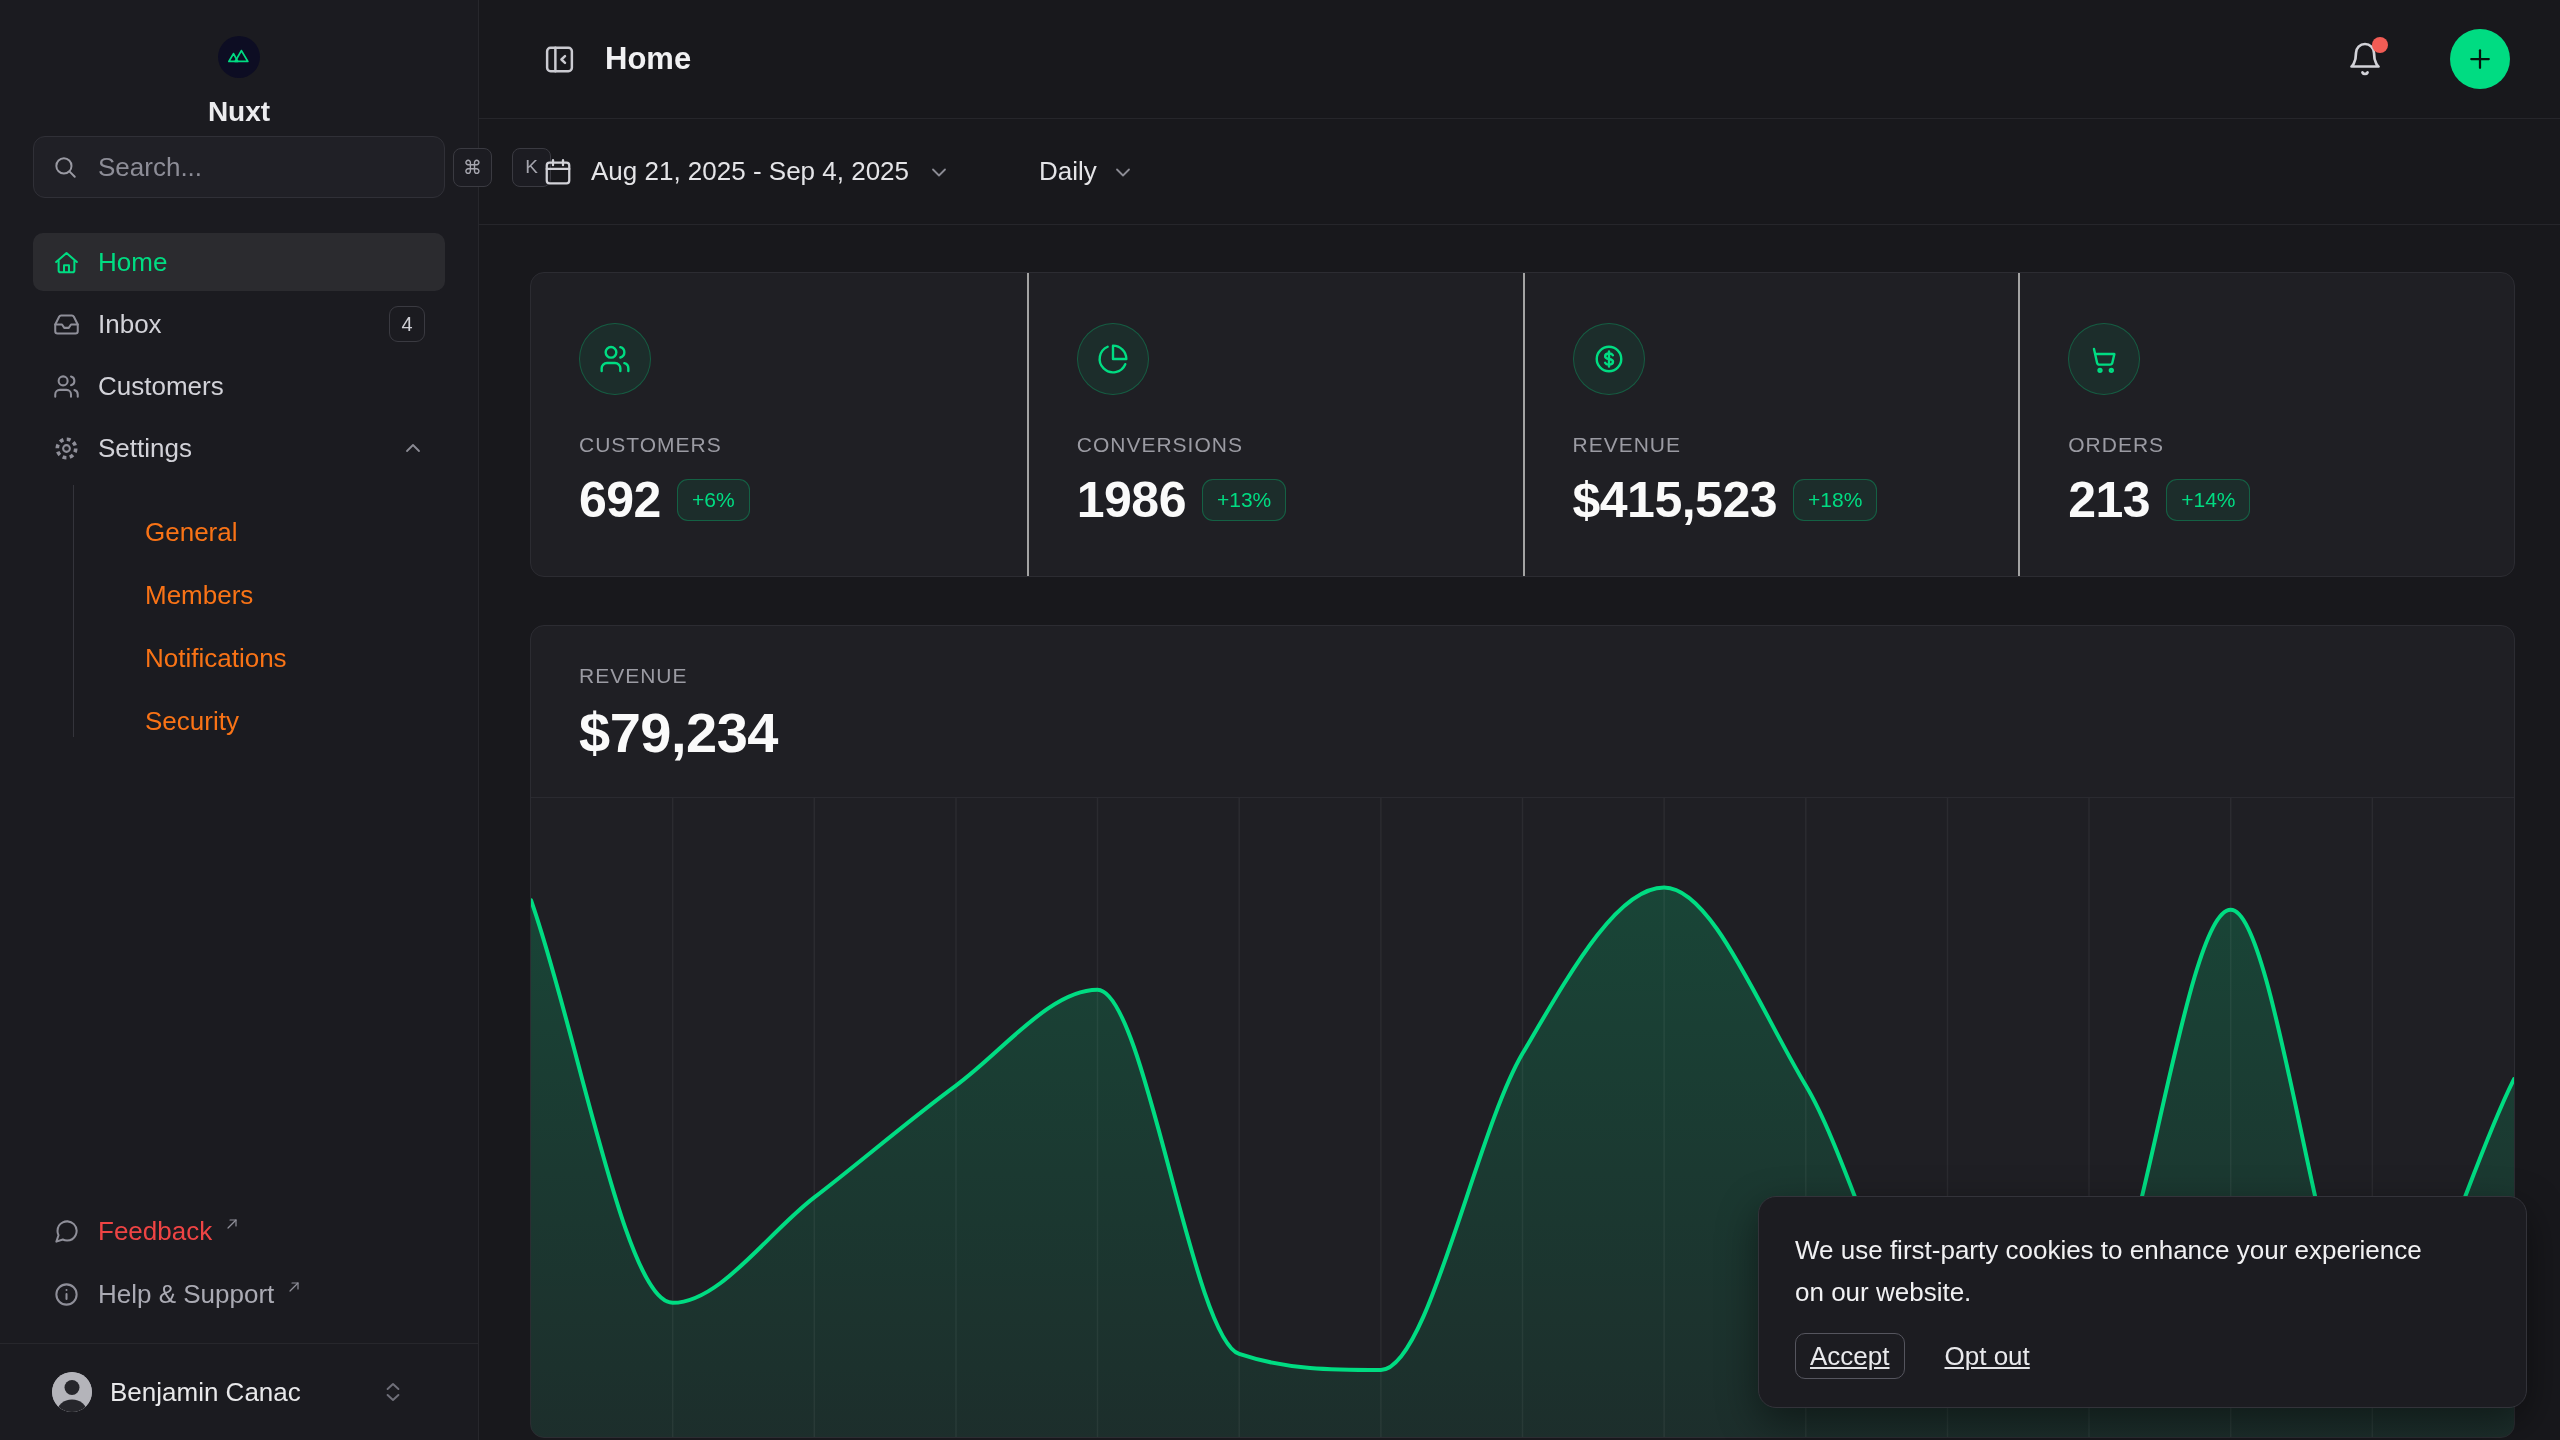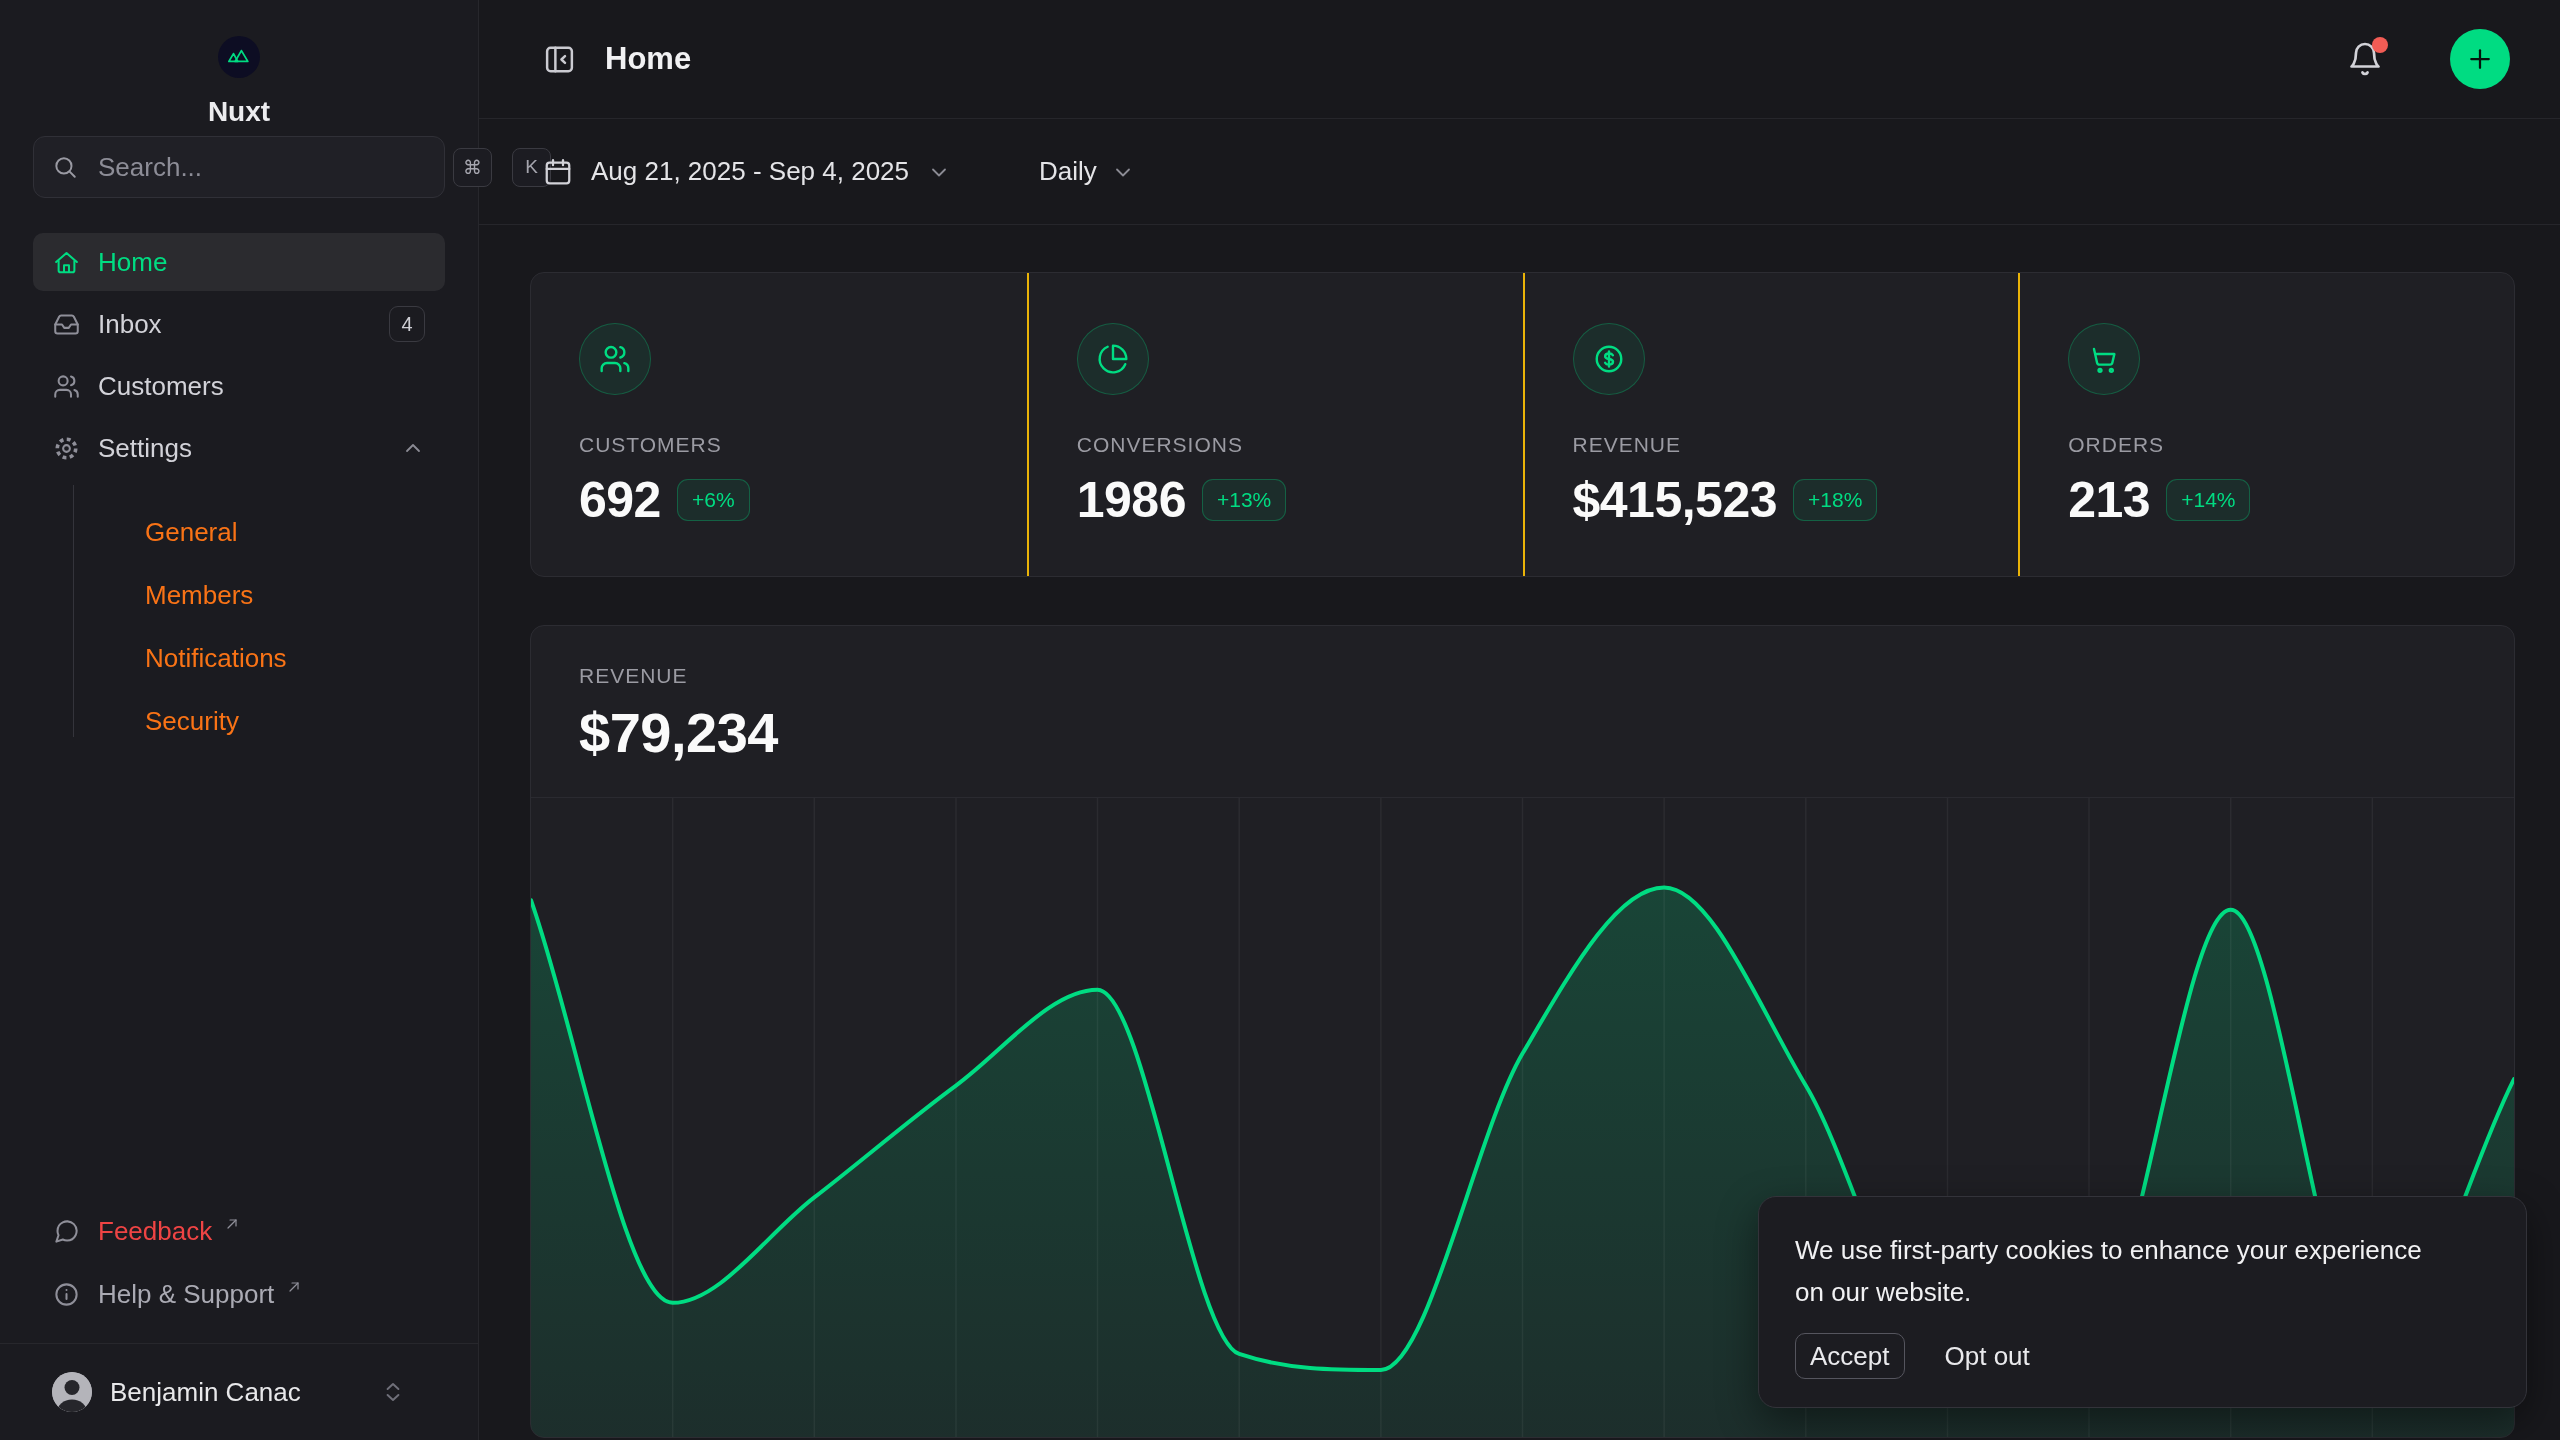--- a/index.html
+++ b/index.html
@@ -88,21 +88,21 @@
   .gran-btn { margin-left:88px; gap:14px; }
 
   .content { flex:1; padding:47px 45px 0 51px; overflow:hidden; }
 
   
   .stats-row {
     height:305px; display:grid; grid-template-columns:1fr 1fr 1fr 1fr;
     background:#1f1f24; border:1px solid #2c2c32; border-radius:14px; overflow:hidden;
   }
   .stat-card { padding:50px 48px 0; cursor:default; }
-  .stat-card + .stat-card { border-left:2px solid #eab308; }
+  .stat-card + .stat-card { border-left:2px solid #a3a3a3; }
   .stat-ic-wrap {
     width:72px; height:72px; border-radius:50%;
     background:rgba(0,220,130,0.08); border:1px solid rgba(0,220,130,0.28);
     display:flex; align-items:center; justify-content:center; color:#00DC82;
   }
   .stat-label { margin-top:38px; font-size:21px; letter-spacing:1px; color:#9b9ba3; font-weight:500; }
   .stat-value-row { margin-top:14px; display:flex; align-items:center; gap:16px; }
   .stat-value { font-size:50px; font-weight:700; color:#fafafa; letter-spacing:-0.5px; }
   .delta-badge {
     height:42px; padding:0 14px; border-radius:11px; display:flex; align-items:center;
@@ -121,21 +121,21 @@
   .rev-chart { border-top:1px solid #2a2a30; height:640px; }
   .rev-chart svg { width:100%; height:100%; display:block; }
 
   
   .cookie {
     position:absolute; right:33px; bottom:32px; width:769px; height:212px;
     background:#1c1c21; border:1px solid #33333a; border-radius:18px;
     padding:32px 36px; box-shadow:0 14px 40px rgba(0,0,0,0.45);
   }
   .cookie-msg { font-size:26px; line-height:42px; color:#f1f1f3; max-width:630px; }
-  .cookie-actions { margin-top:20px; display:flex; align-items:center; }
+  .cookie-actions { margin-top:20px; display:flex; align-items:center;text-decoration:underline; }
   .accept-btn {
     height:46px; padding:0 14px; border-radius:10px; border:1px solid #55555e;
     background:transparent; color:#e9e9ec; font:inherit; font-size:26px; cursor:pointer;
   }
   .optout-btn { margin-left:40px; background:none; border:none; color:#e9e9ec; font:inherit; font-size:26px; cursor:pointer; }
 </style>
 </head>
 <body>
 
 <aside class="sidebar">

